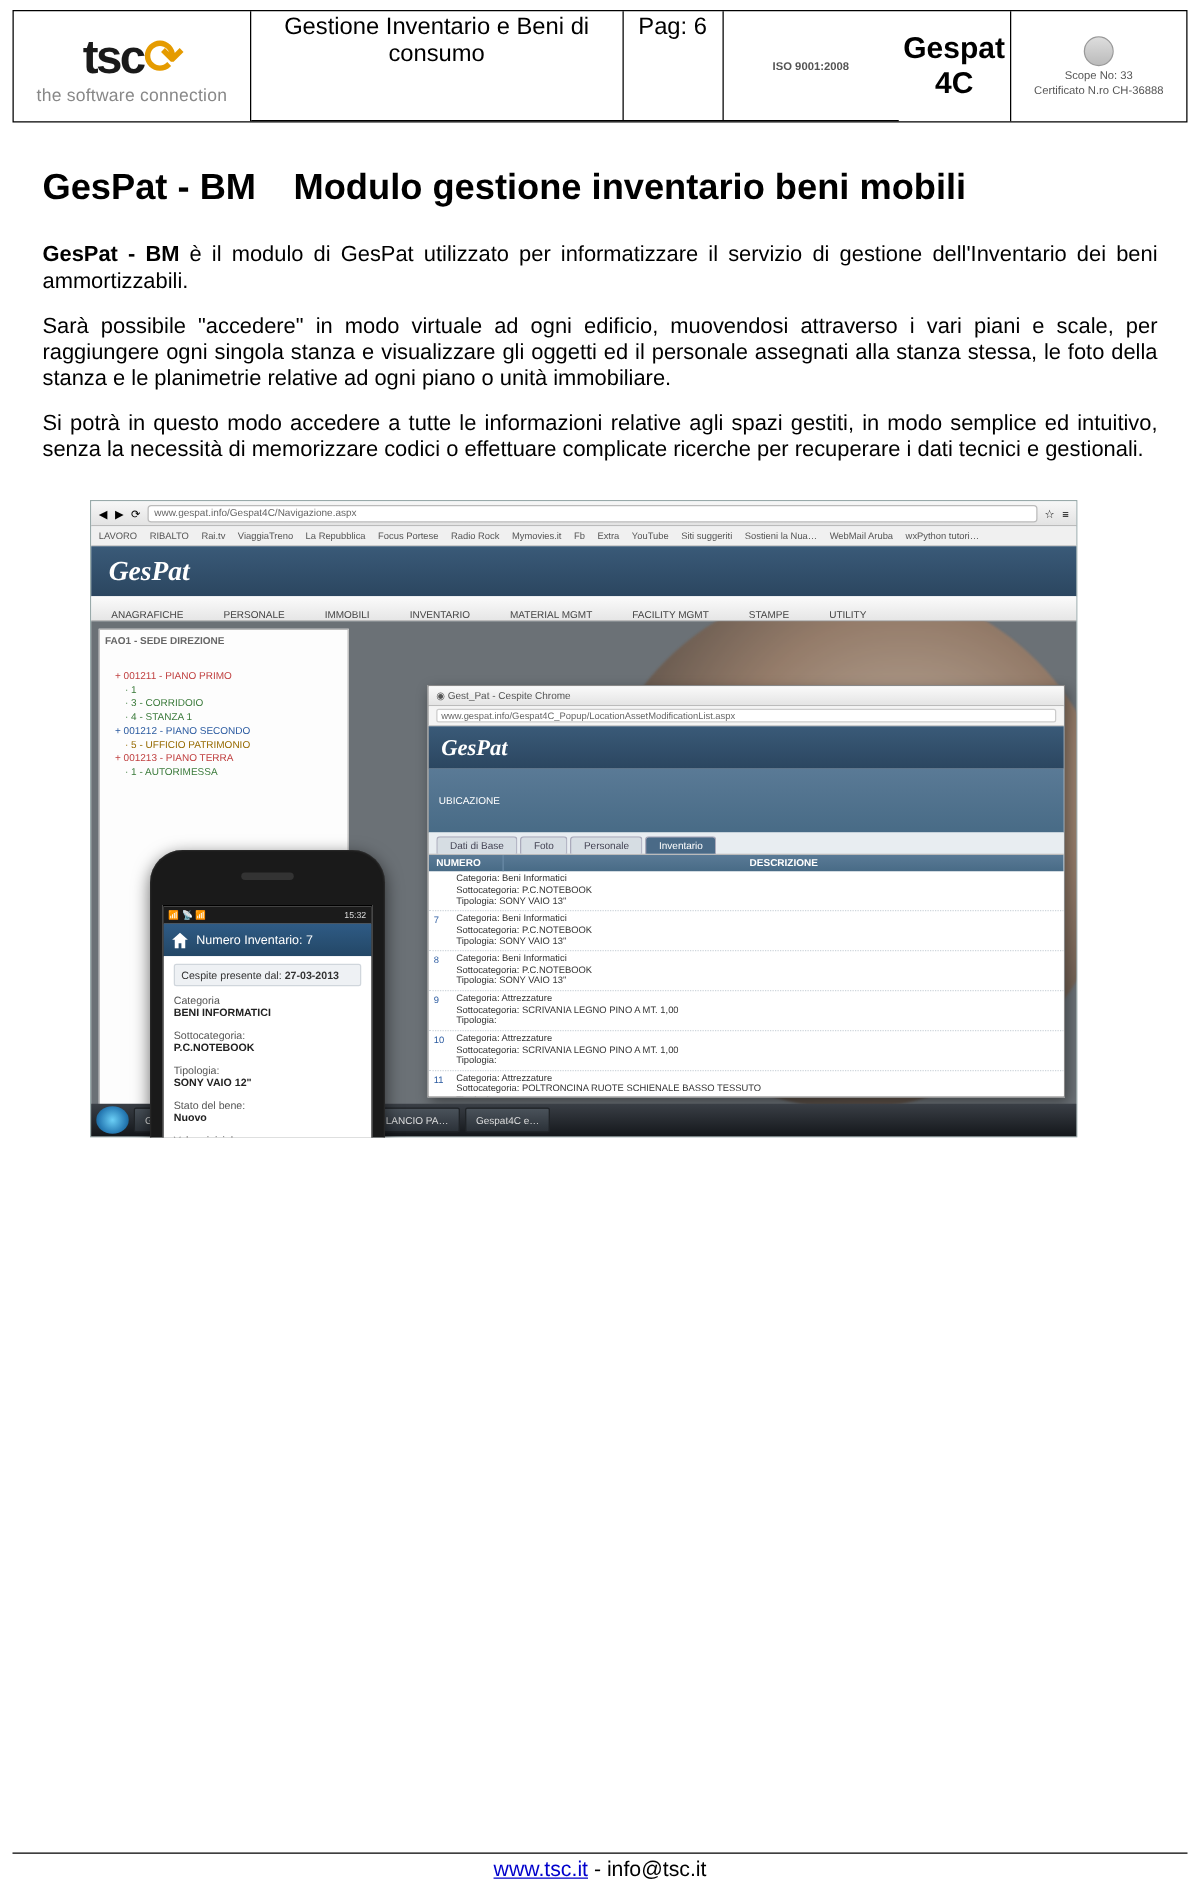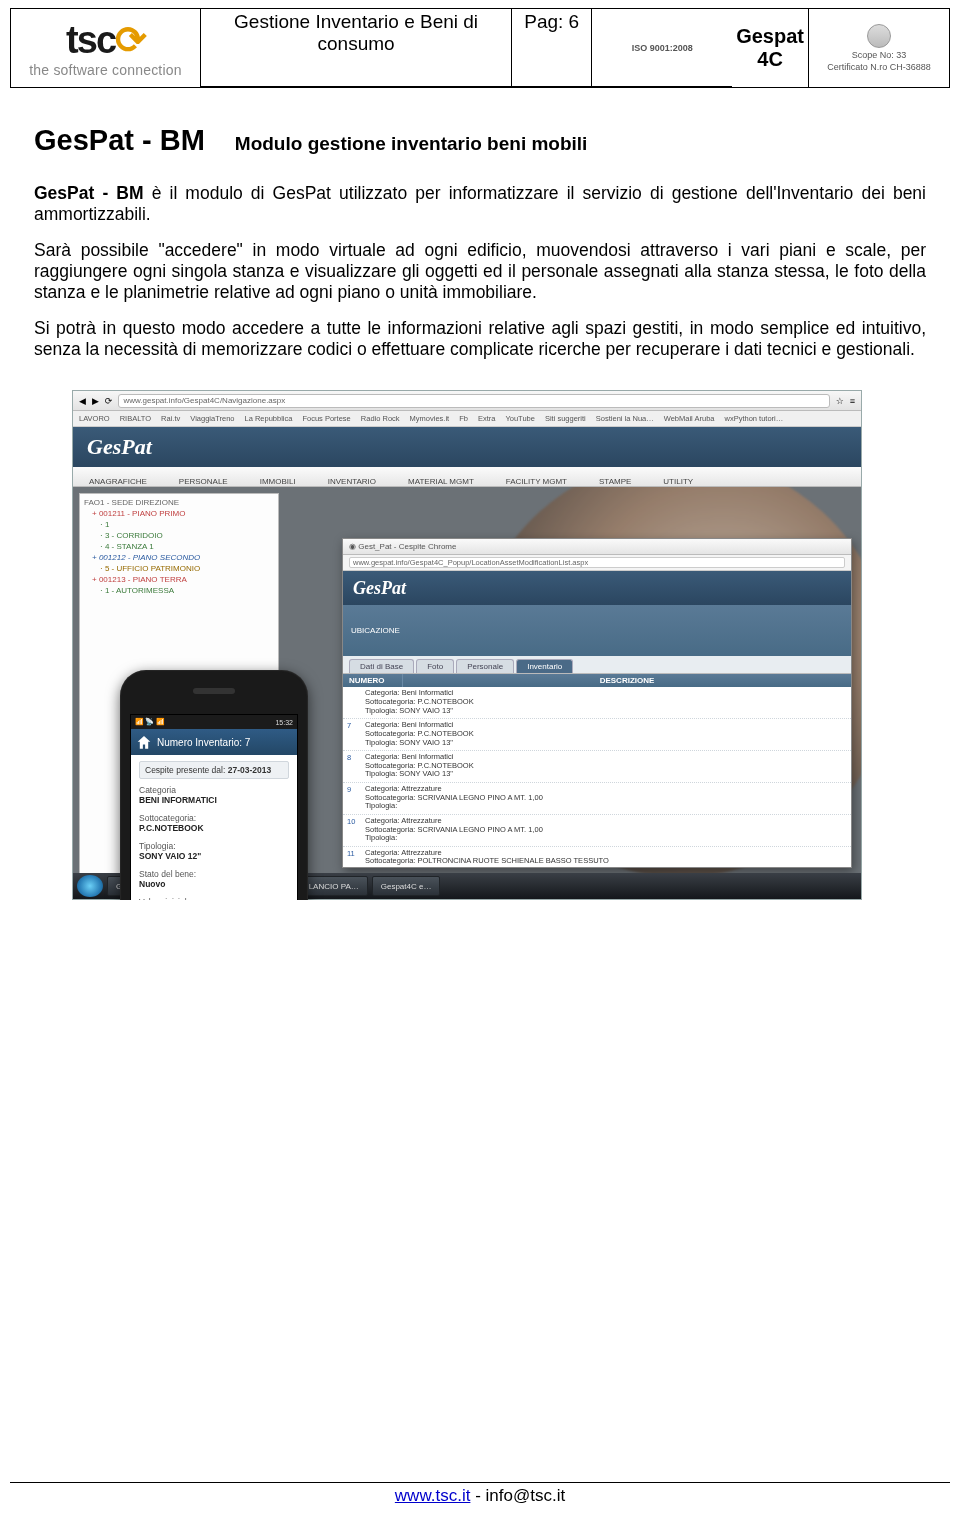--- a/index.html
+++ b/index.html
@@ -60,21 +60,21 @@
     gap: 2px;
   }
   .hdr-row2 {
     display: flex;
     flex: 1;
   }
   .hdr-title2 {
     flex: 1;
     text-align: center;
     font-weight: bold;
-    font-size: 20px;
+    font-size: 24px;
     padding: 16px 4px;
     border-right: 1px solid #000;
   }
   .hdr-cert-body {
     width: 140px;
     display: flex;
     flex-direction: column;
     align-items: center;
     justify-content: center;
     font-size: 9px;
@@ -96,21 +96,21 @@
   .tsc-logo .main .swirl { color: #e59b00; }
   .tsc-logo .tagline {
     font-size: 14px; color: #888; letter-spacing: 0.2px;
   }
   
   .content {
     padding: 36px 34px 0 34px;
   }
   .h-line { display: flex; gap: 30px; align-items: baseline; margin-bottom: 26px;}
   .h-prefix { font-size: 29px; font-weight: bold; }
-  .h-main   { font-size: 19px; font-weight: bold; }
+  .h-main   { font-size: 29px; font-weight: bold; }
   .para {
     font-size: 17.5px;
     text-align: justify;
     line-height: 1.22;
     margin-bottom: 14px;
   }
   .para .bold { font-weight: bold; }
   
   .shot-wrap {
     margin: 30px 34px 0 72px;
@@ -179,27 +179,27 @@
     filter: blur(1px);
     opacity: .8;
   }
   .tree-panel {
     width: 200px; background: #fdfdfd;
     border: 1px solid #bbb; margin: 6px;
     font-size: 8px; color: #334;
     padding: 4px 2px;
     position: relative; z-index: 2;
   }
-  .tree-title { font-weight: normal; color: #666; margin-bottom: 1px; padding-left: 2px;}
+  .tree-title { font-weight: bold; color: #666; margin-bottom: 18px; padding-left: 2px;}
   .tree-panel ul { list-style: none; padding-left: 10px; }
   .tree-panel li { padding: 1px 0; white-space: nowrap; }
   .tree-panel .lvl1 { color: #c04040; }
   .tree-panel .lvl2 { color: #3a7a3a; padding-left: 8px;}
   .tree-panel .lvl2b{ color: #966a00; padding-left: 8px;}
-  .tree-panel .lvl1b{ color: #2a5aa0; font-style: italic; }
+  .tree-panel .lvl1b{ color: #2a5aa0; }
   
   .popup {
     position: absolute;
     top: 148px; left: 270px;
     width: 510px; height: 330px;
     background: #fff;
     border: 1px solid #888;
     box-shadow: 2px 4px 10px rgba(0,0,0,.4);
     display: flex; flex-direction: column;
     z-index: 3;

